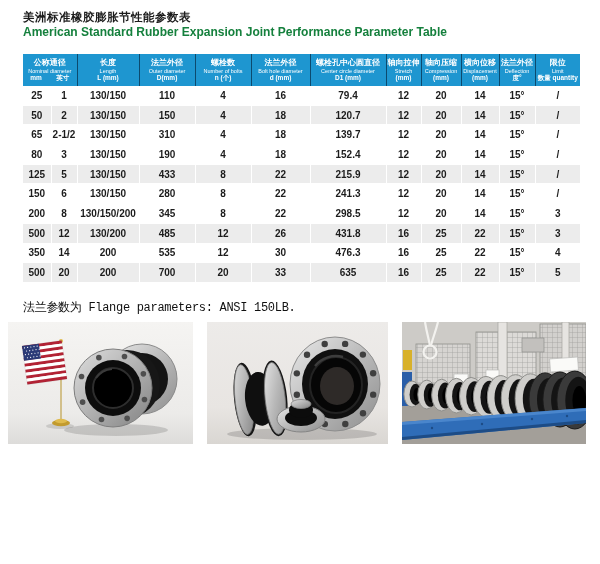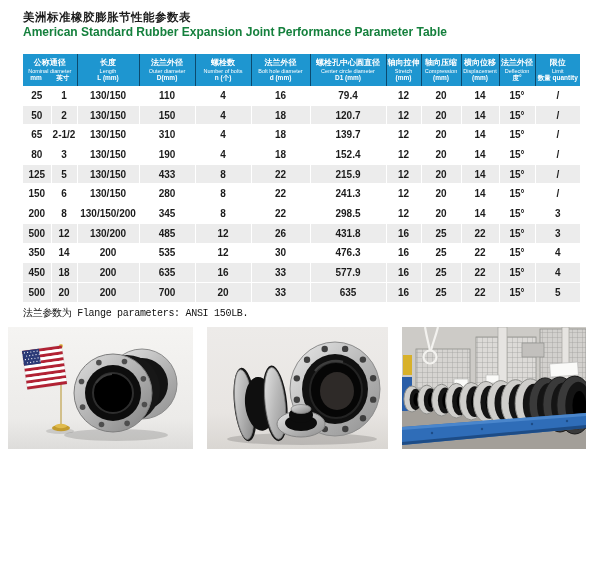--- a/index.html
+++ b/index.html
@@ -38,23 +38,23 @@
   table.spec td{
     text-align:center;vertical-align:middle;
     font-size:10px;font-weight:700;color:#1c1c1c;
     height:18.7px;padding:0;
     border-right:1px solid #fff;border-bottom:1px solid #fff;
     background:#fff;white-space:nowrap;
   }
   table.spec td:last-child{border-right:none;}
   table.spec tr.alt td{background:#ececec;}
   .footer-note{
-    margin-top:4px;
+    margin-top:19px;
     font-family:"Liberation Mono",monospace;
-    font-size:10px;color:#111;line-height:13px;letter-spacing:-.3px;
+    font-size:12px;color:#111;line-height:13px;letter-spacing:-.3px;
   }
   .photos{
     margin-left:-15px;margin-top:7px;
     display:flex;gap:14px;align-items:flex-start;
   }
   .photos svg{display:block;}
 </style>
 </head>
 <body>
 
@@ -254,34 +254,20 @@
             <td>3</td>
           </tr>
           <tr>
             <td>350</td>
             <td>14</td>
             <td>200</td>
             <td>535</td>
             <td>12</td>
             <td>30</td>
             <td>476.3</td>
-            <td>16</td>
-            <td>25</td>
-            <td>22</td>
-            <td>15°</td>
-            <td>4</td>
-          </tr>
-          <tr class="alt">
-            <td>450</td>
-            <td>18</td>
-            <td>200</td>
-            <td>635</td>
-            <td>16</td>
-            <td>33</td>
-            <td>577.9</td>
             <td>16</td>
             <td>25</td>
             <td>22</td>
             <td>15°</td>
             <td>4</td>
           </tr>
           <tr class="alt">
             <td>500</td>
             <td>20</td>
             <td>200</td>

